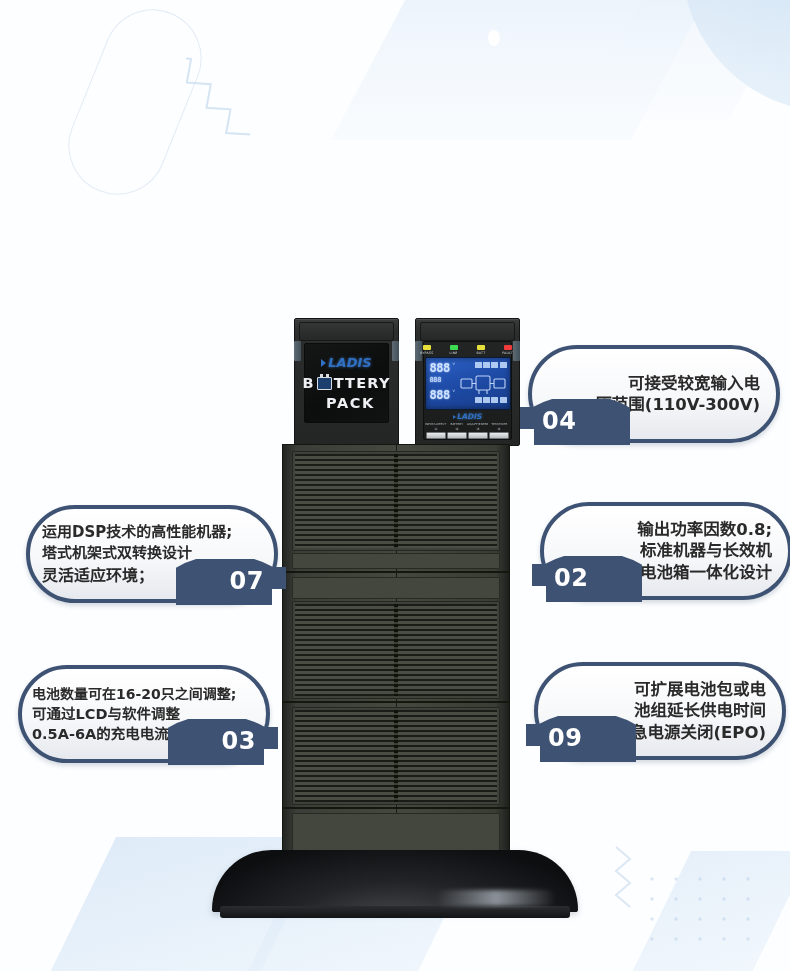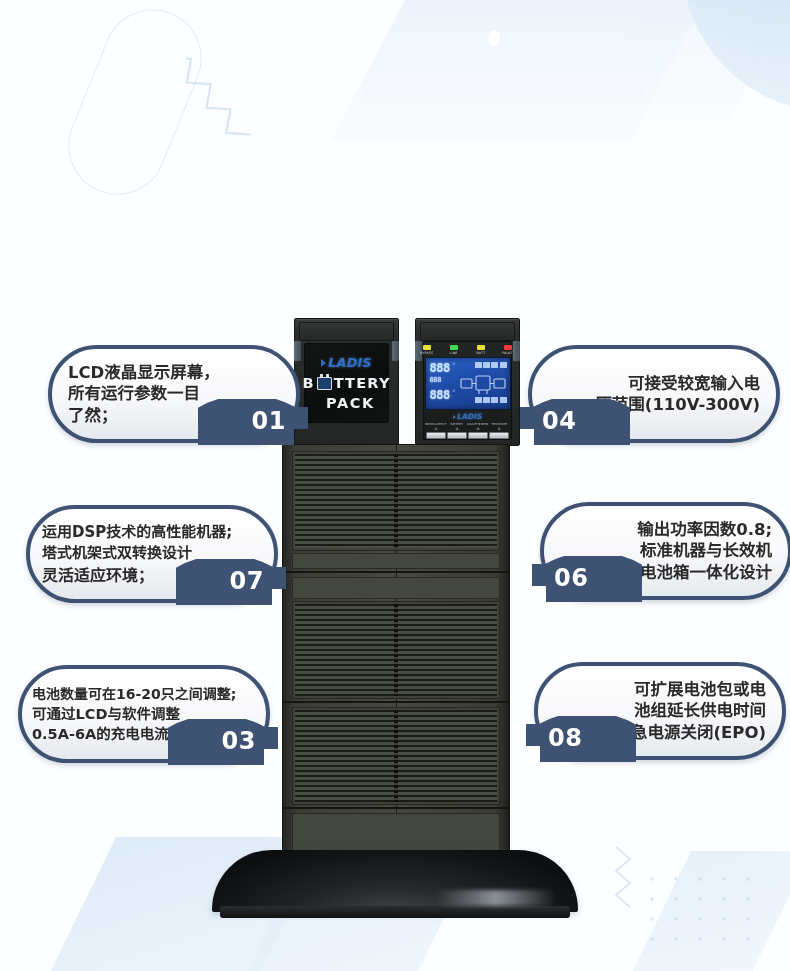--- a/index.html
+++ b/index.html
@@ -341,33 +341,20 @@
       </div>
     </div>
 
     <div class="base">
       <div class="base-arc"></div>
       <div class="base-plate"></div>
       <div class="base-gloss"></div>
     </div>
   </div>
 
-  <div class="bubble left b1">
-    <div class="tail" style="right:-8px;bottom:14px;"></div>
-    <div class="bub-body"></div>
-    <div class="bub-text">
-      <span class="bub-line">LCD液晶显示屏幕，</span>
-      <span class="bub-line">所有运行参数一目</span>
-      <span class="bub-line">了然；</span>
-    </div>
-    <div class="num-tab">
-        <div class="num-shape"></div>
-      </div>
-    <span class="num-txt">01</span>
-  </div>
 
   <div class="bubble left b2">
     <div class="tail" style="right:-8px;bottom:14px;"></div>
     <div class="bub-body"></div>
     <div class="bub-text" style="padding:16px 16px;">
       <span class="bub-line" style="font-size:15px;">运用DSP技术的高性能机器;</span>
       <span class="bub-line" style="font-size:15px;">塔式机架式双转换设计</span>
       <span class="bub-line" style="font-size:16px;">灵活适应环境；</span>
     </div>
     <div class="num-tab">
@@ -407,30 +394,30 @@
     <div class="tail" style="left:-8px;bottom:14px;"></div>
     <div class="bub-body"></div>
     <div class="bub-text">
       <span class="bub-line">输出功率因数0.8;</span>
       <span class="bub-line">标准机器与长效机</span>
       <span class="bub-line">电池箱一体化设计</span>
     </div>
     <div class="num-tab">
         <div class="num-shape"></div>
       </div>
-    <span class="num-txt">06</span>
+    <span class="num-txt">02</span>
   </div>
 
   <div class="bubble right b6">
     <div class="tail" style="left:-8px;bottom:14px;"></div>
     <div class="bub-body"></div>
     <div class="bub-text">
       <span class="bub-line">可扩展电池包或电</span>
       <span class="bub-line">池组延长供电时间</span>
       <span class="bub-line">紧急电源关闭(EPO)</span>
     </div>
     <div class="num-tab">
         <div class="num-shape"></div>
       </div>
-    <span class="num-txt">08</span>
+    <span class="num-txt">09</span>
   </div>
 
 </div>
 
 </body></html>

